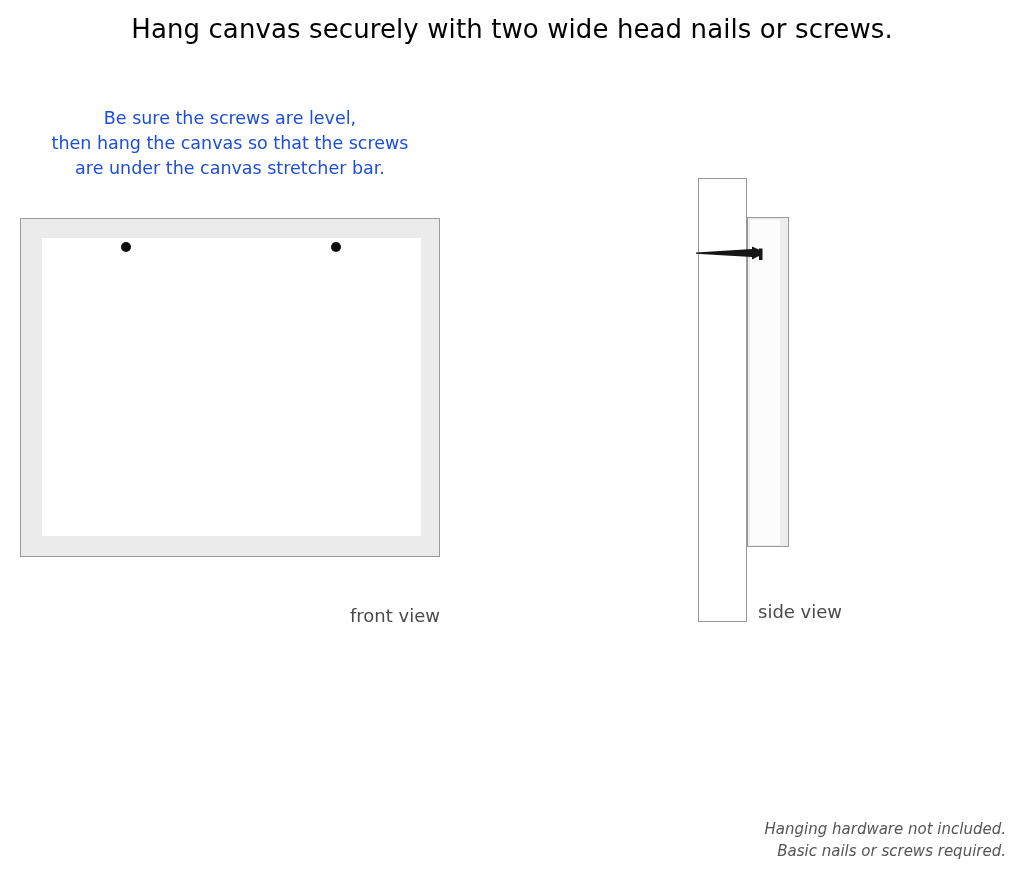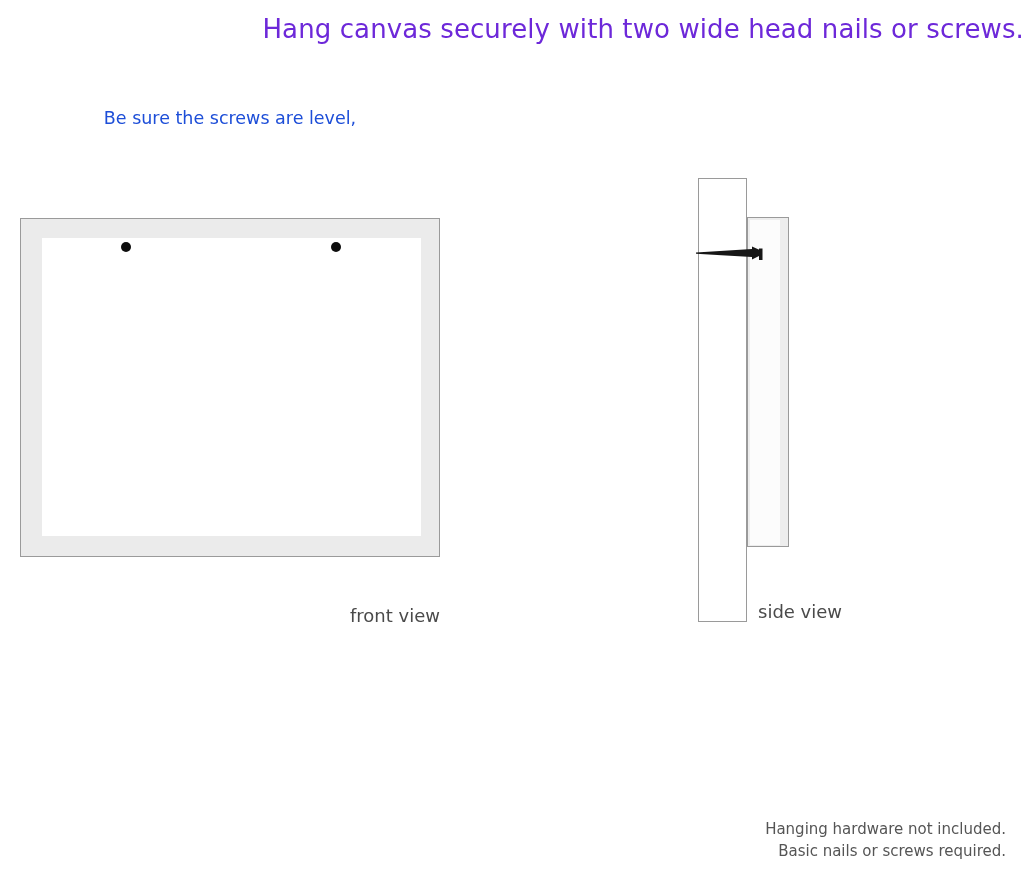--- a/index.html
+++ b/index.html
@@ -17,24 +17,24 @@
     color: #3a3a3a;
     -webkit-font-smoothing: antialiased;
   }
 
   
   .title {
     position: absolute;
     left: 0;
     top: 14px;
     width: 1024px;
-    text-align: right;
+    text-align: center;
     font-size: 26px;
     font-weight: 400;
-    color: #6d28d9;
+    color: #000000;
     letter-spacing: 0.1px;
     white-space: nowrap;
   }
 
   
   .caption {
     position: absolute;
     text-align: center;
     font-size: 17.5px;
     line-height: 25px;
@@ -146,29 +146,31 @@
   
   .footer {
     position: absolute;
     right: 18px;
     top: 818px;
     text-align: right;
     font-size: 15px;
     line-height: 22px;
     color: #555555;
   }
-  .footer-line { display: block; white-space: nowrap; }
+  .footer-line { display: block; white-space: nowrap; font-style: italic; }
 </style>
 </head>
 <body>
 
 <div class="title">Hang canvas securely with two wide head nails or screws.</div>
 
 <div class="caption caption-left">
   <span class="caption-line">Be sure the screws are level,</span>
+  <span class="caption-line">then hang the canvas so that the screws</span>
+  <span class="caption-line">are under the canvas stretcher bar.</span>
 </div>
 
 <div class="caption caption-right">
 </div>
 
 <div class="front-view">
   <div class="front-canvas-inner"></div>
   <div class="screw-dot screw-dot-left"></div>
   <div class="screw-dot screw-dot-right"></div>
 </div>

